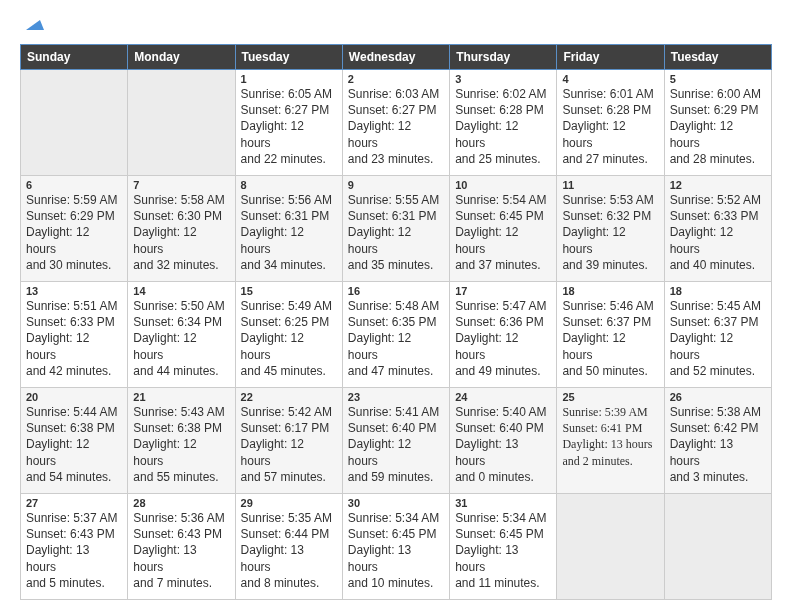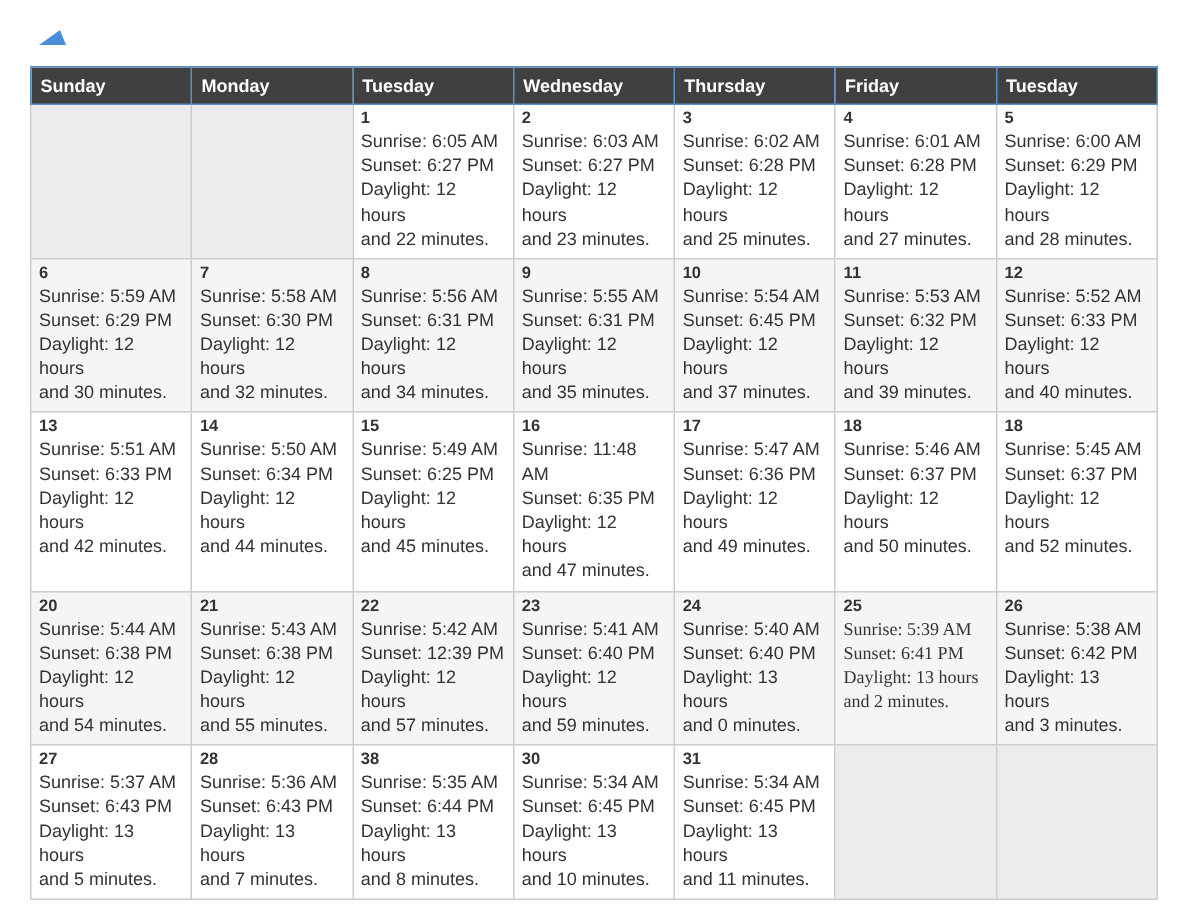--- a/index.html
+++ b/index.html
@@ -233,21 +233,21 @@
           </td>
           <td>
             <span class="day-num">15</span>
             <div class="cell-text" style="white-space: pre-line;">Sunrise: 5:49 AM
 Sunset: 6:25 PM
 Daylight: 12 hours
 and 45 minutes.</div>
           </td>
           <td>
             <span class="day-num">16</span>
-            <div class="cell-text" style="white-space: pre-line;">Sunrise: 11:48 AM
+            <div class="cell-text" style="white-space: pre-line;">Sunrise: 5:48 AM
 Sunset: 6:35 PM
 Daylight: 12 hours
 and 47 minutes.</div>
           </td>
           <td>
             <span class="day-num">17</span>
             <div class="cell-text" style="white-space: pre-line;">Sunrise: 5:47 AM
 Sunset: 6:36 PM
 Daylight: 12 hours
 and 49 minutes.</div>
@@ -278,21 +278,21 @@
           <td>
             <span class="day-num">21</span>
             <div class="cell-text" style="white-space: pre-line;">Sunrise: 5:43 AM
 Sunset: 6:38 PM
 Daylight: 12 hours
 and 55 minutes.</div>
           </td>
           <td>
             <span class="day-num">22</span>
             <div class="cell-text" style="white-space: pre-line;">Sunrise: 5:42 AM
-Sunset: 12:39 PM
+Sunset: 6:17 PM
 Daylight: 12 hours
 and 57 minutes.</div>
           </td>
           <td>
             <span class="day-num">23</span>
             <div class="cell-text" style="white-space: pre-line;">Sunrise: 5:41 AM
 Sunset: 6:40 PM
 Daylight: 12 hours
 and 59 minutes.</div>
           </td>
@@ -327,21 +327,21 @@
 and 5 minutes.</div>
           </td>
           <td>
             <span class="day-num">28</span>
             <div class="cell-text" style="white-space: pre-line;">Sunrise: 5:36 AM
 Sunset: 6:43 PM
 Daylight: 13 hours
 and 7 minutes.</div>
           </td>
           <td>
-            <span class="day-num">38</span>
+            <span class="day-num">29</span>
             <div class="cell-text" style="white-space: pre-line;">Sunrise: 5:35 AM
 Sunset: 6:44 PM
 Daylight: 13 hours
 and 8 minutes.</div>
           </td>
           <td>
             <span class="day-num">30</span>
             <div class="cell-text" style="white-space: pre-line;">Sunrise: 5:34 AM
 Sunset: 6:45 PM
 Daylight: 13 hours

